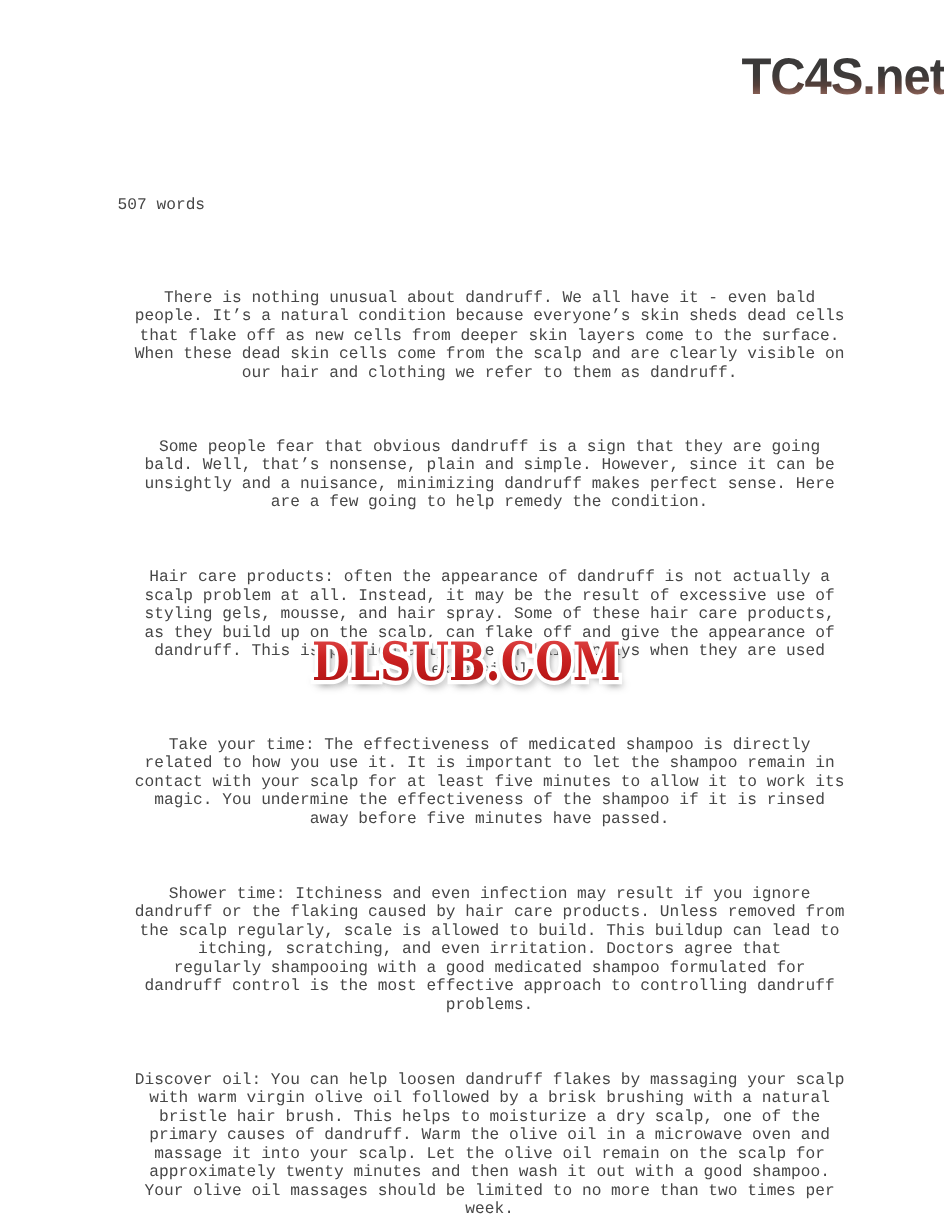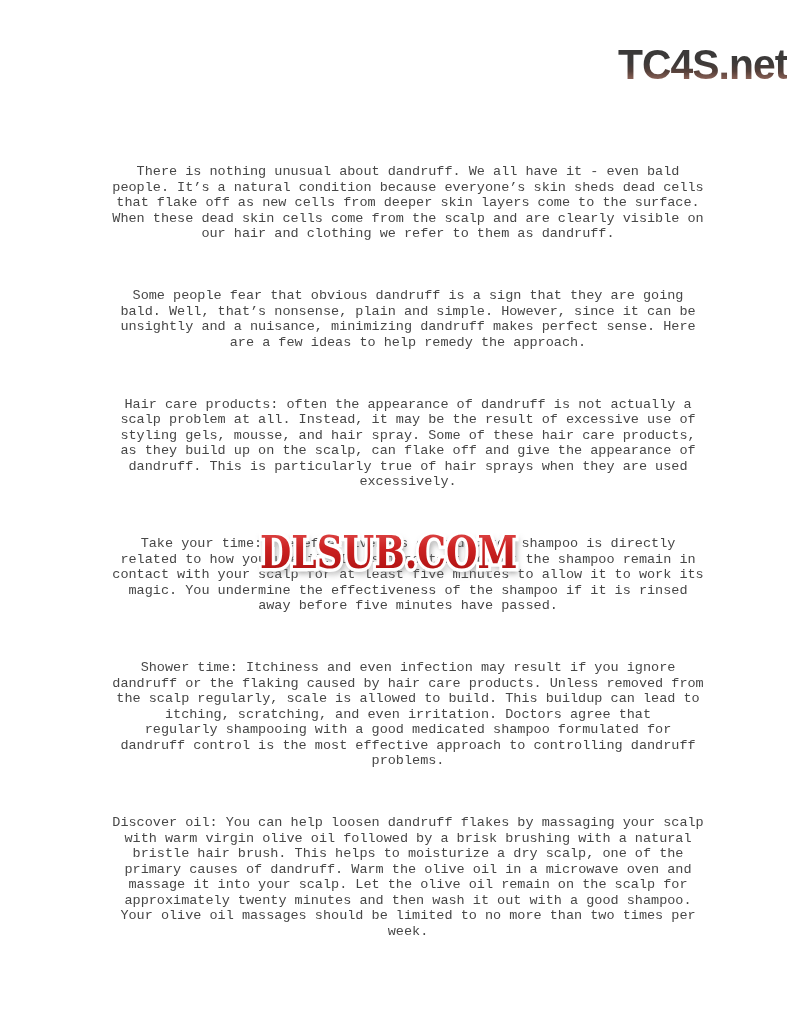--- a/index.html
+++ b/index.html
@@ -108,29 +108,30 @@
   }
 </style>
 </head>
 <body>
 
 <div class="page">
 
   <div class="site-logo">TC4S.net</div>
 
   <div class="doc">
+    <div class="word-count">507 words</div>
     <div class="para">There is nothing unusual about dandruff. We all have it - even bald
 people. It’s a natural condition because everyone’s skin sheds dead cells
 that flake off as new cells from deeper skin layers come to the surface.
 When these dead skin cells come from the scalp and are clearly visible on
 our hair and clothing we refer to them as dandruff.</div>
     <div class="para">Some people fear that obvious dandruff is a sign that they are going
 bald. Well, that’s nonsense, plain and simple. However, since it can be
 unsightly and a nuisance, minimizing dandruff makes perfect sense. Here
-are a few ideas to help remedy the approach.</div>
+are a few going to help remedy the condition.</div>
     <div class="para">Hair care products: often the appearance of dandruff is not actually a
 scalp problem at all. Instead, it may be the result of excessive use of
 styling gels, mousse, and hair spray. Some of these hair care products,
 as they build up on the scalp, can flake off and give the appearance of
 dandruff. This is particularly true of hair sprays when they are used
 excessively.</div>
     <div class="para">Take your time: The effectiveness of medicated shampoo is directly
 related to how you use it. It is important to let the shampoo remain in
 contact with your scalp for at least five minutes to allow it to work its
 magic. You undermine the effectiveness of the shampoo if it is rinsed

